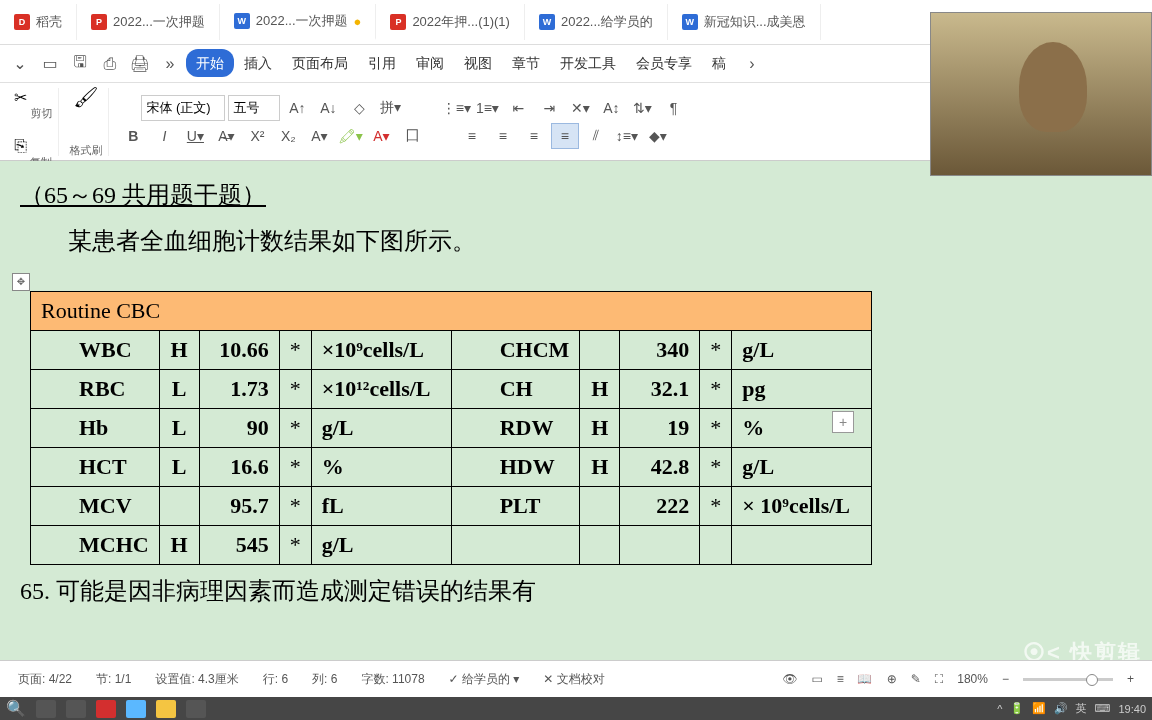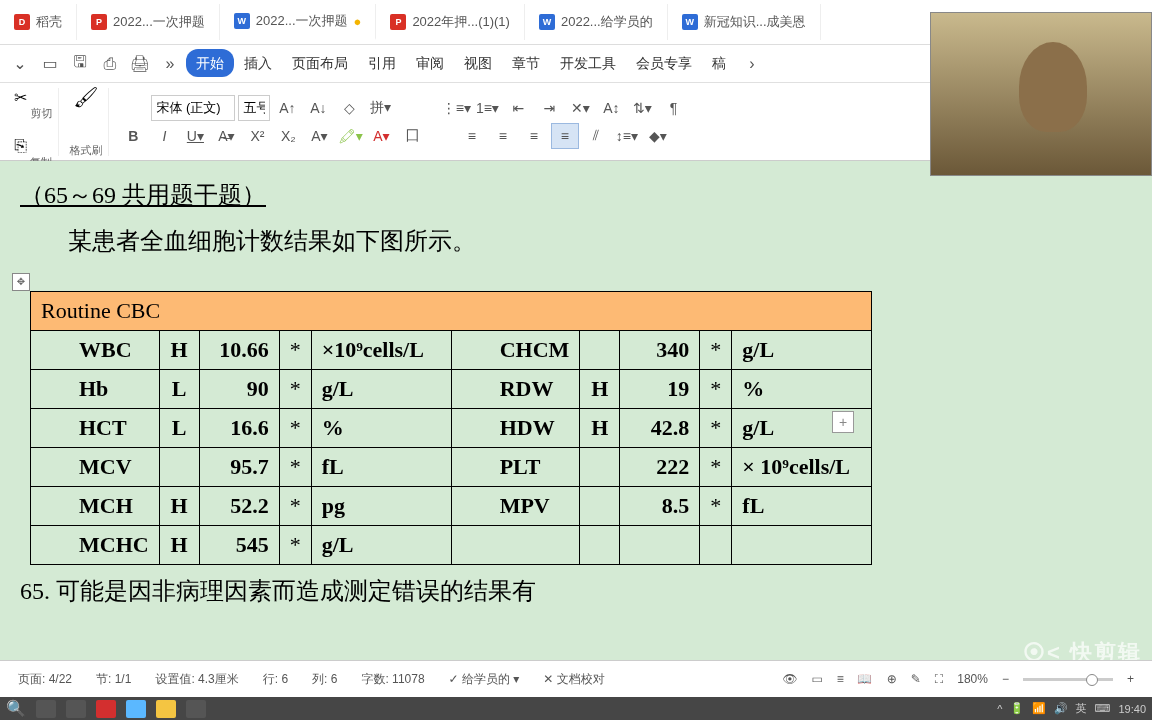--- a/index.html
+++ b/index.html
@@ -113,21 +113,21 @@
         <span class="tb-small">复制</span>
       </div>
   </div>
   <div class="tb-group">
     <span style="font-size:20px">🖌</span>
     <span class="tb-small">格式刷</span>
   </div>
   <div class="tb-group" style="border:none">
     <div class="tb-row">
       <input class="font-select" style="width: 84px;" value="宋体 (正文)">
-      <input class="font-select" style="width: 32px;" value="五号">
+      <input class="font-select" style="width: 52px;" value="五号">
       <span class="tb-icon-btn">A↑</span>
       <span class="tb-icon-btn">A↓</span>
       <span class="tb-icon-btn">◇</span>
       <span class="tb-icon-btn">拼▾</span>
     </div>
     <div class="tb-row">
       <span class="tb-icon-btn" style="font-weight:bold">B</span>
       <span class="tb-icon-btn" style="font-style:italic">I</span>
       <span class="tb-icon-btn" style="text-decoration:underline">U▾</span>
       <span class="tb-icon-btn">A̶▾</span>
@@ -179,20 +179,32 @@
     <td class="val">10.66</td>
     <td class="star">*</td>
     <td class="unit">×10⁹cells/L</td>
     <td class="param">CHCM</td>
     <td class="flag"></td>
     <td class="val">340</td>
     <td class="star">*</td>
     <td class="unit">g/L</td>
         </tr>
         <tr>
+          <td class="param">RBC</td>
+    <td class="flag">L</td>
+    <td class="val">1.73</td>
+    <td class="star">*</td>
+    <td class="unit">×10¹²cells/L</td>
+    <td class="param">CH</td>
+    <td class="flag">H</td>
+    <td class="val">32.1</td>
+    <td class="star">*</td>
+    <td class="unit">pg</td>
+        </tr>
+        <tr>
           <td class="param">Hb</td>
     <td class="flag">L</td>
     <td class="val">90</td>
     <td class="star">*</td>
     <td class="unit">g/L</td>
     <td class="param">RDW</td>
     <td class="flag">H</td>
     <td class="val">19</td>
     <td class="star">*</td>
     <td class="unit">%</td>
@@ -213,32 +225,20 @@
           <td class="param">MCV</td>
     <td class="flag"></td>
     <td class="val">95.7</td>
     <td class="star">*</td>
     <td class="unit">fL</td>
     <td class="param">PLT</td>
     <td class="flag"></td>
     <td class="val">222</td>
     <td class="star">*</td>
     <td class="unit">× 10⁹cells/L</td>
-        </tr>
-        <tr>
-          <td class="param">MCH</td>
-    <td class="flag">H</td>
-    <td class="val">52.2</td>
-    <td class="star">*</td>
-    <td class="unit">pg</td>
-    <td class="param">MPV</td>
-    <td class="flag"></td>
-    <td class="val">8.5</td>
-    <td class="star">*</td>
-    <td class="unit">fL</td>
         </tr>
         <tr>
           <td class="param">MCHC</td>
     <td class="flag">H</td>
     <td class="val">545</td>
     <td class="star">*</td>
     <td class="unit">g/L</td>
     <td class="param"></td>
     <td class="flag"></td>
     <td class="val"></td>

